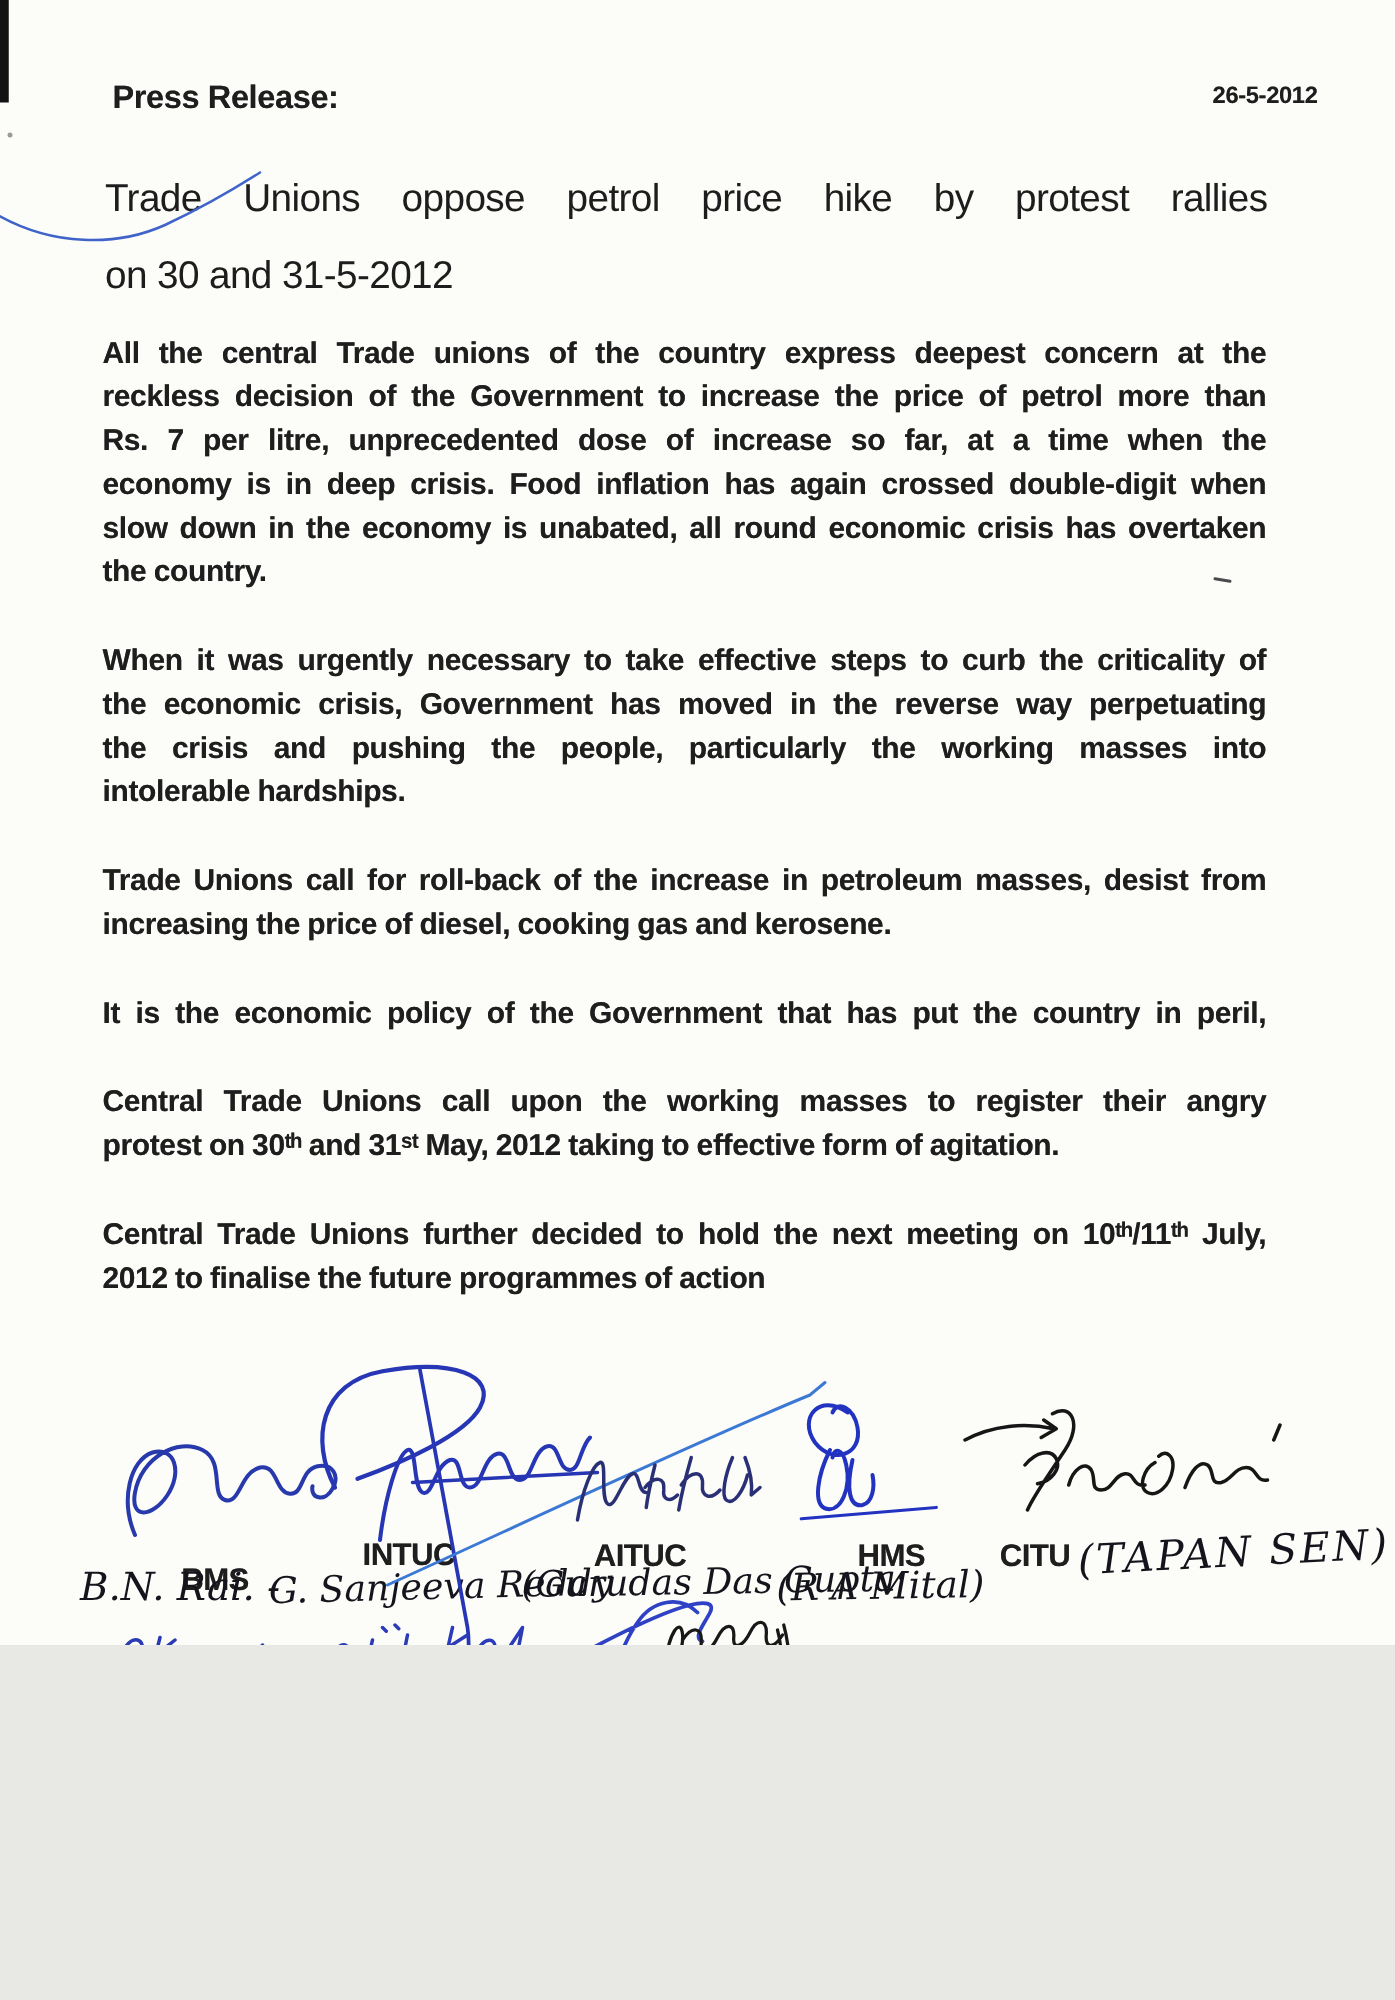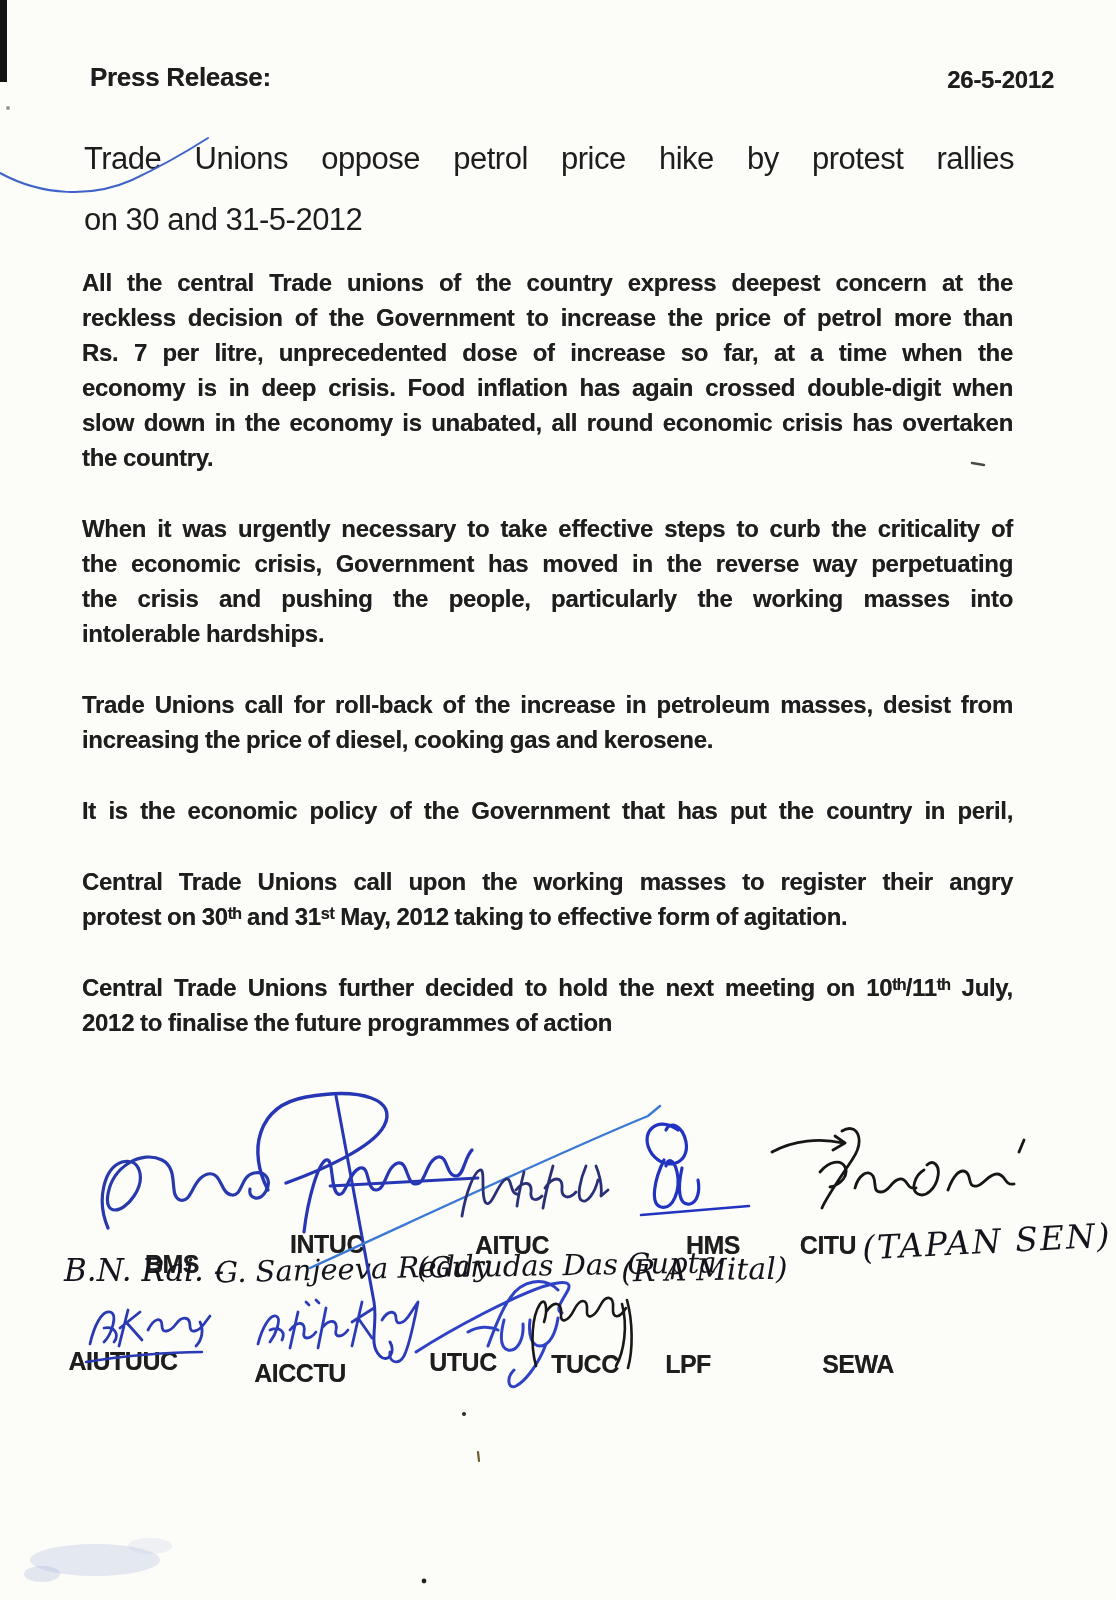--- a/index.html
+++ b/index.html
@@ -1,25 +1,25 @@
 <!DOCTYPE html>
 <html><head>
 <meta charset="utf-8">
 <style>
   html,body{margin:0;padding:0;background:#e8e8e4;}
   .page{
-    position:relative; width:1116px; height:1600px; margin:0 auto;
+    position:relative; width:1116px; height:1316px; margin:0 auto;
     background:#fcfcf9; overflow:hidden;
     font-family:"Liberation Sans", sans-serif; color:#1d1d1d;
   }
   
   .print{ font-weight:bold; color:#1e1e1e; text-shadow:0 0 .5px rgba(20,20,20,.6); }
   .header-row{ position:absolute; left:90px; top:62px; width:942px; height:32px; }
   .press-label{ position:absolute; left:0; top:0; font-size:26px; letter-spacing:-0.3px; }
-  .date{ position:absolute; right:-22px; top:4px; font-size:24px; letter-spacing:-0.3px; }
+  .date{ position:absolute; right:-22px; top:4px; font-size:19px; letter-spacing:-0.3px; }
   .title-block{ position:absolute; left:84px; top:128px; width:930px; }
   .title-line{ font-size:31px; line-height:61px; letter-spacing:-0.5px;
     white-space:nowrap; text-align:justify; text-align-last:justify; }
   .title-line.natural{ text-align-last:left; }
   .body-block{ position:absolute; left:82px; top:265px; width:931px; }
   .para{ margin:0 0 36px 0; }
   .bline{ font-size:24px; line-height:35px; letter-spacing:-0.3px; word-spacing:-0.5px;
     white-space:nowrap; text-align:justify; text-align-last:justify; height:35px; }
   .bline.natural{ text-align-last:left; }
   

